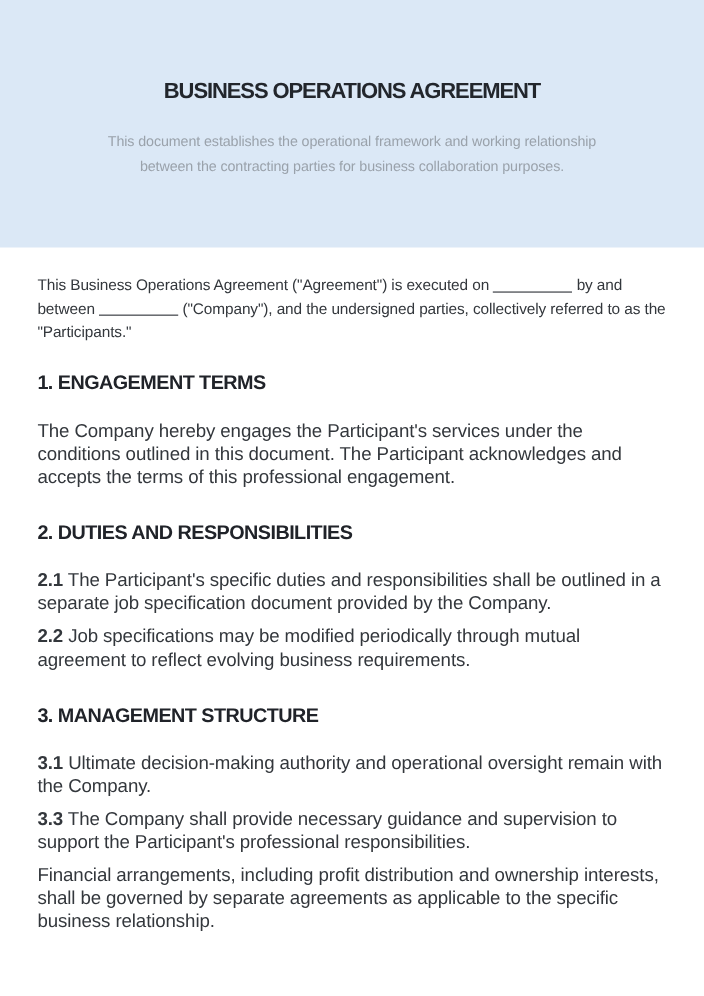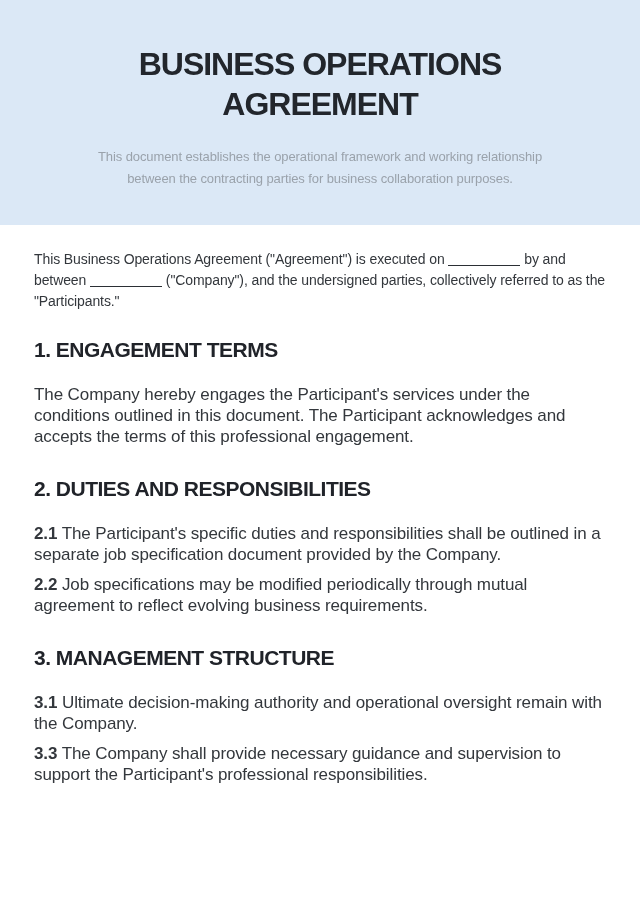--- a/index.html
+++ b/index.html
@@ -16,42 +16,42 @@
     width:640px;min-height:905px;background:var(--page-bg);
     font-family:"Liberation Sans",sans-serif;box-sizing:border-box;overflow:hidden;
   }
   .doc-header{
     height:225px;box-sizing:border-box;background:var(--header-bg);
     display:flex;flex-direction:column;align-items:center;justify-content:center;
     text-align:center;padding:8px 60px 0;
   }
   .doc-title{
     margin:0;max-width:440px;
-    font-size:32px;line-height:1.25;font-weight:700;letter-spacing:-1px;
+    font-size:20px;line-height:1.25;font-weight:700;letter-spacing:-1px;
     color:var(--title);
   }
   .doc-subtitle{
     margin:22px auto 0;max-width:474px;
     font-size:13px;line-height:22px;font-weight:400;letter-spacing:-0.1px;
     color:var(--subtitle);
   }
   .doc-body{padding:0 34px 40px;}
   .intro{
     margin:24px 0 0;
     font-size:14px;line-height:21px;letter-spacing:-0.1px;
     color:var(--body-text);
   }
   .blank{
     display:inline-block;width:72px;height:12px;
     border-bottom:1.5px solid var(--blank-line);
     margin-bottom:-2px;
   }
   .section-heading{
     margin:30px 0 22px;
-    font-size:21px;font-weight:700;letter-spacing:-0.5px;
+    font-size:18px;font-weight:700;letter-spacing:-0.5px;
     color:var(--heading-text);
   }
   .section:first-of-type .section-heading{margin-top:26px;}
   .clause{
     margin:0 0 9px;
     font-size:17px;line-height:21px;letter-spacing:-0.1px;
     color:var(--body-text);
   }
   .clause-label{font-weight:700;}
 </style>
@@ -100,16 +100,19 @@
         <span class="clause-label">3.1</span>
         <span>Ultimate decision-making authority and operational oversight remain with the Company.</span>
       </p>
       <p class="clause">
         <span class="clause-label">3.3</span>
         <span>The Company shall provide necessary guidance and supervision to support the Participant's professional responsibilities.</span>
       </p>
     </section>
 
     <section class="section">
+      <p class="clause">
+        <span>Financial arrangements, including profit distribution and ownership interests, shall be governed by separate agreements as applicable to the specific business relationship.</span>
+      </p>
     </section>
 
   </main>
 </div>
 
 </body></html>

